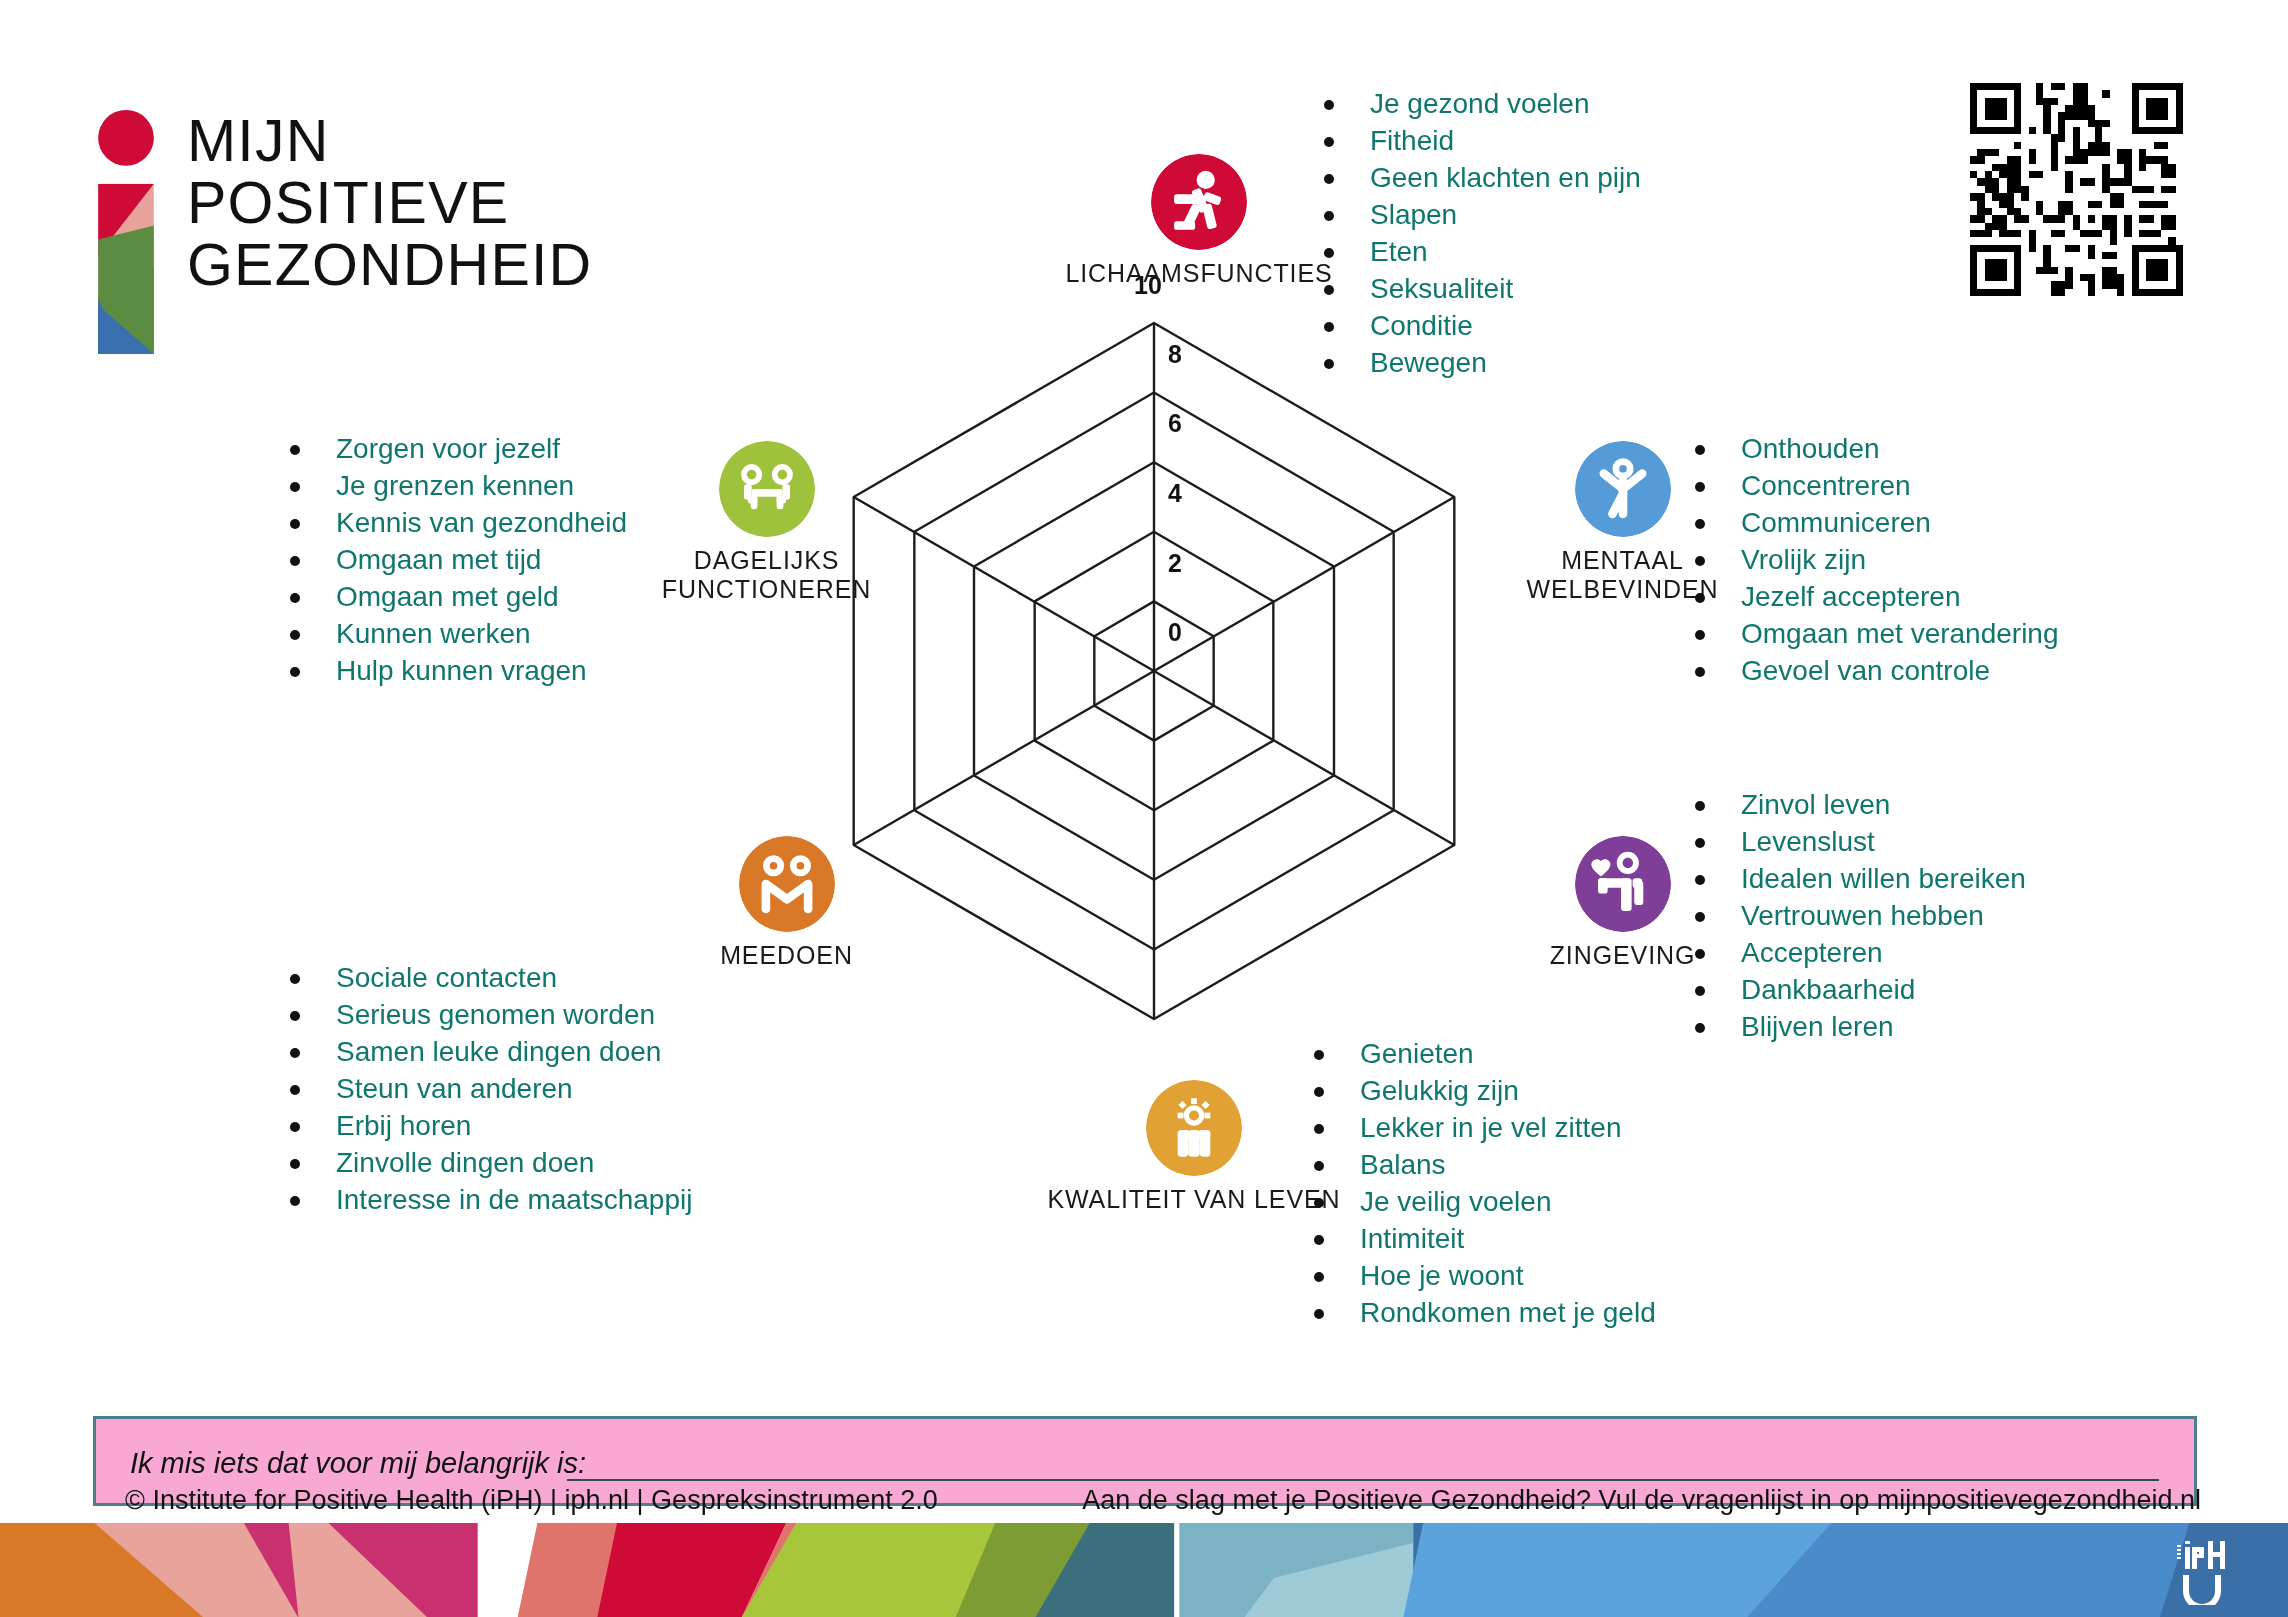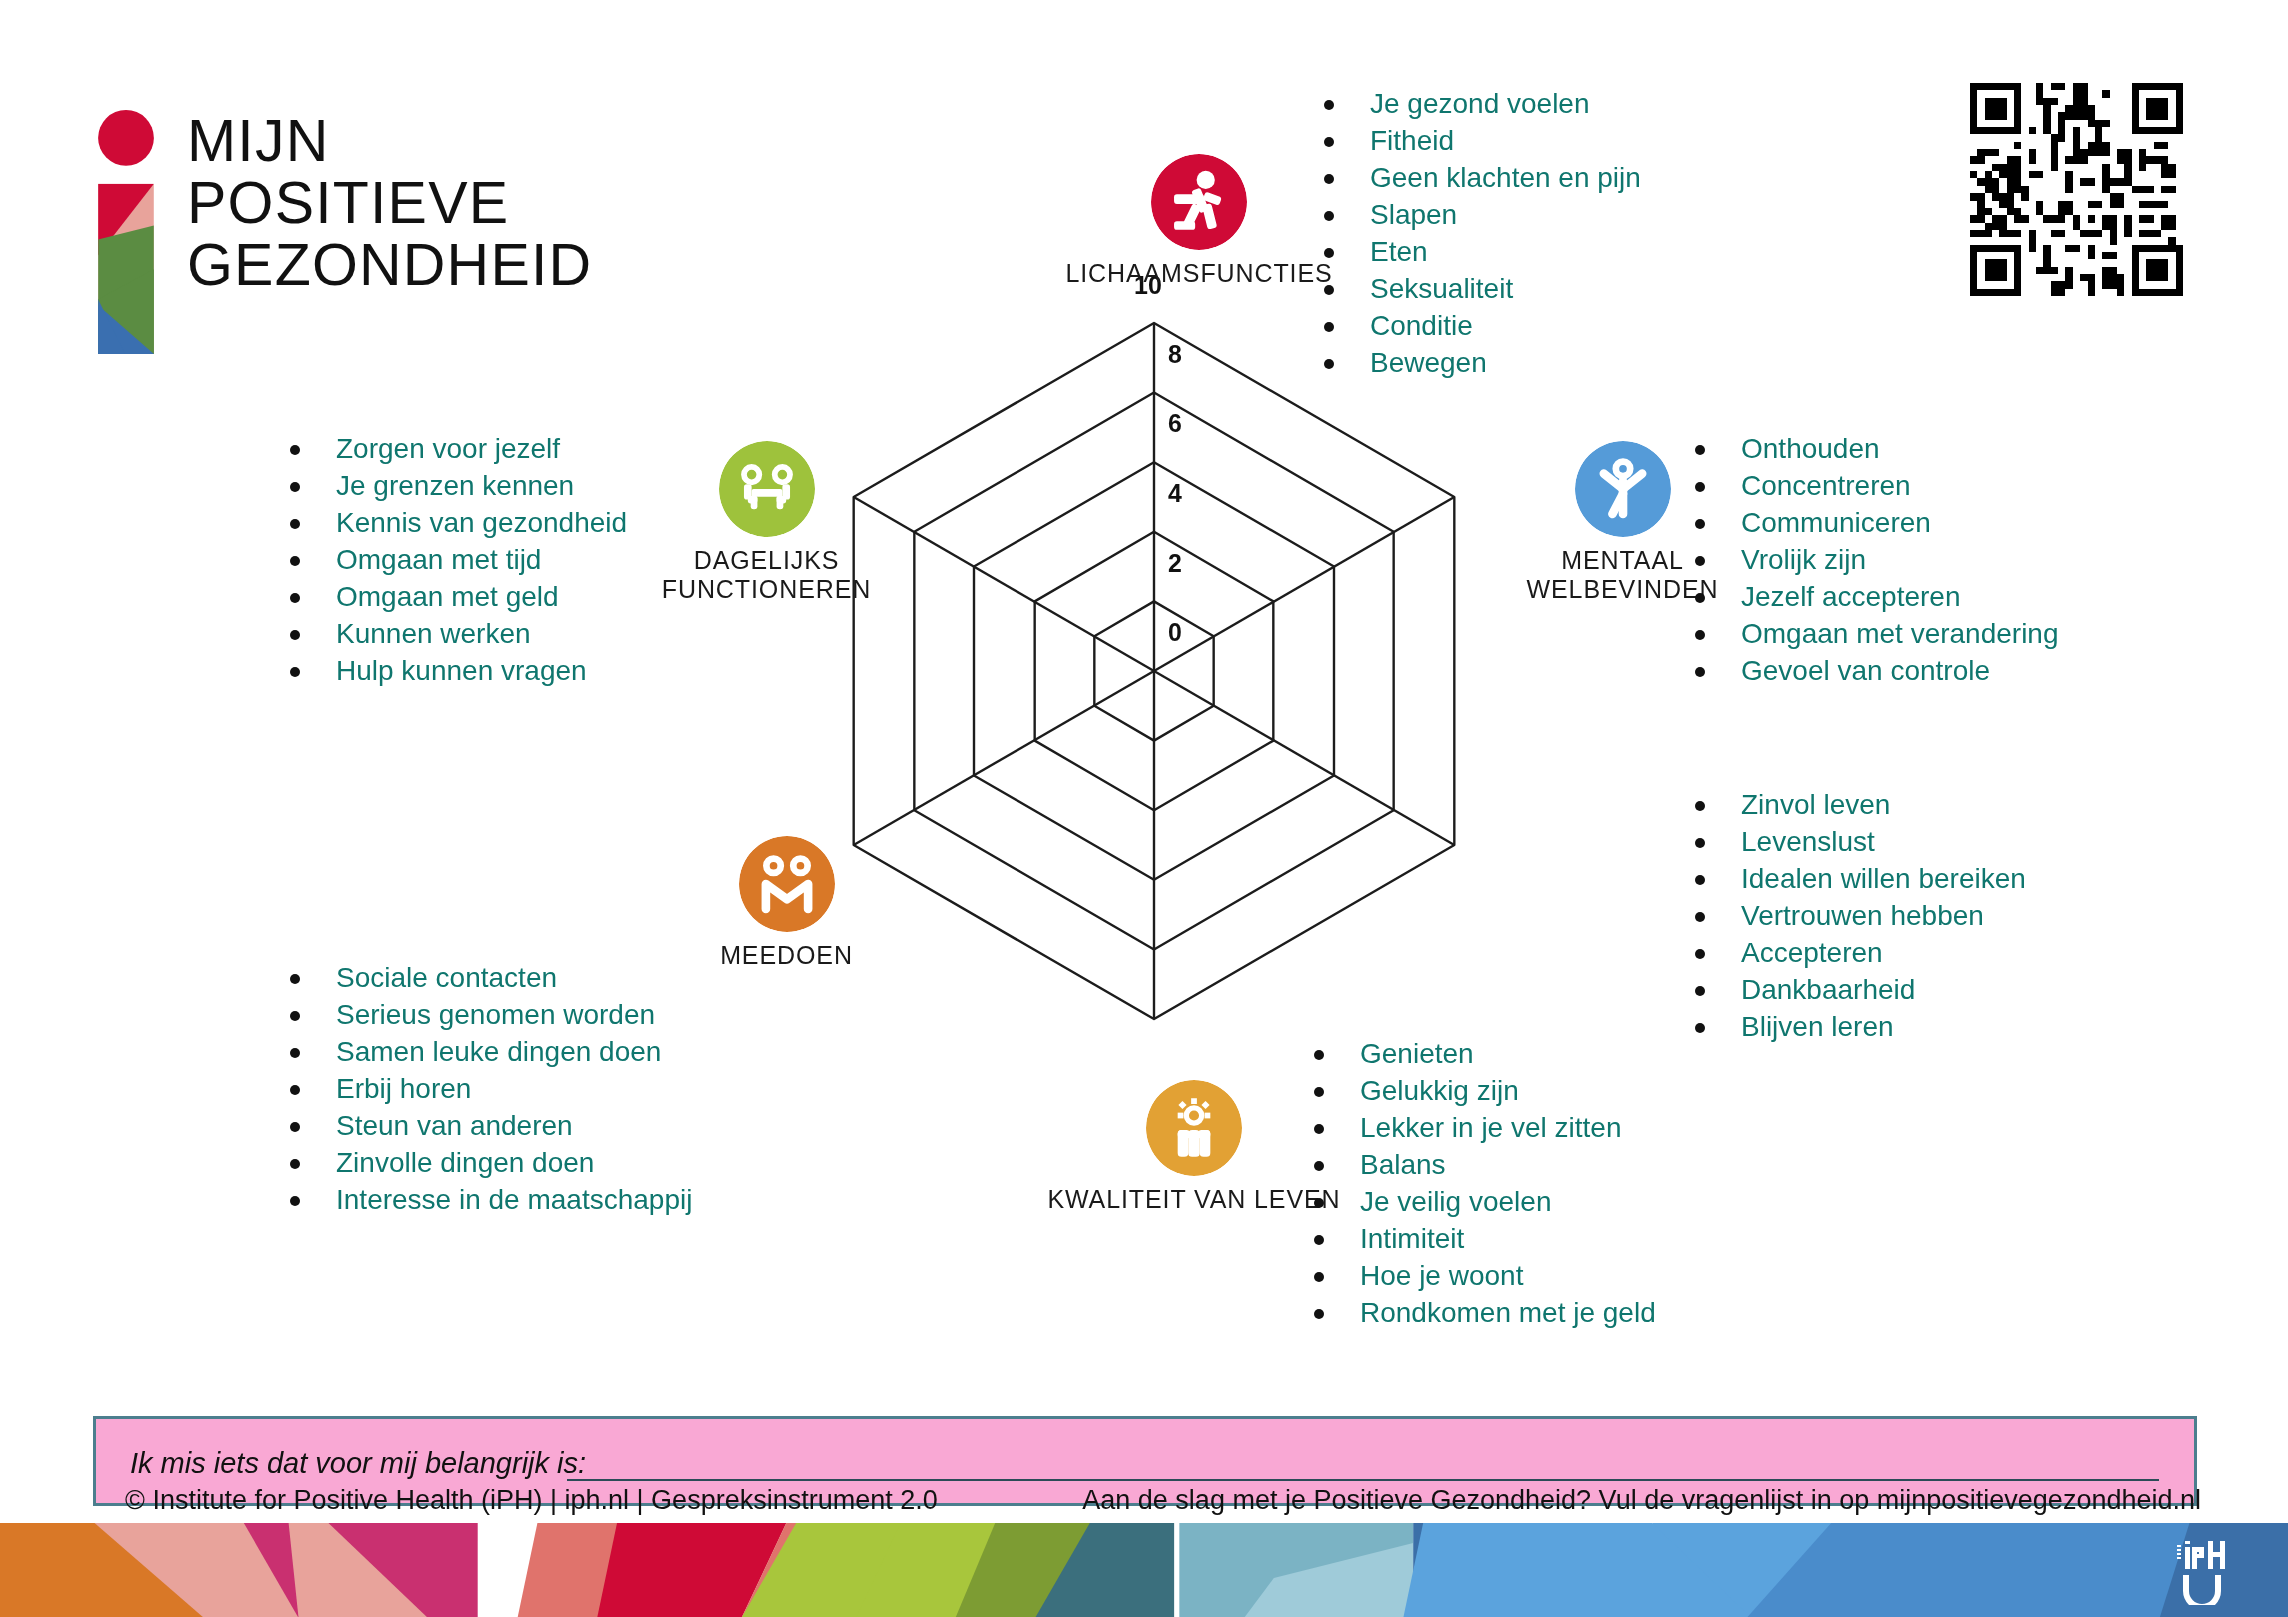--- a/index.html
+++ b/index.html
@@ -332,20 +332,36 @@
         <path d="M50 42 L50 76"></path>
         <path d="M50 50 L30 34"></path>
         <path d="M50 50 L70 34"></path>
         <path d="M50 55 L39 76"></path>
       </g>
     </svg>
     <div class="node-label">MENTAAL
 WELBEVINDEN</div>
   </div>
 
+  <div class="node" id="node-zingeving">
+    <svg class="node-circle" viewBox="0 0 100 100">
+      <circle cx="50" cy="50" r="50" fill="#7f3f98"></circle>
+      <g fill="#fff">
+        <path d="M27 26 c-4,-4 -10,-1 -10,4 c0,5 10,12 10,12 c0,0 10,-7 10,-12 c0,-5 -6,-8 -10,-4 z"></path>
+        <circle cx="55" cy="28" r="8.5" fill="none" stroke="#fff" stroke-width="6"></circle>
+        <rect x="24" y="44" width="34" height="10" rx="3"></rect>
+        <rect x="24" y="44" width="10" height="16" rx="3"></rect>
+        <rect x="48" y="44" width="11" height="34" rx="3"></rect>
+        <rect x="60" y="44" width="10" height="10" rx="3"></rect>
+        <path d="M62 48 h9 v22 h-9 z"></path>
+        <rect x="62" y="48" width="9" height="24" rx="3"></rect>
+      </g>
+    </svg>
+    <div class="node-label">ZINGEVING</div>
+  </div>
 
   <div class="node" id="node-kwaliteit">
     <svg class="node-circle" viewBox="0 0 100 100">
       <circle cx="50" cy="50" r="50" fill="#e2a134"></circle>
       <g fill="#fff">
         <circle cx="50" cy="37" r="8" fill="none" stroke="#fff" stroke-width="5.5"></circle>
         <rect x="47" y="19" width="6" height="6"></rect>
         <rect x="33" y="34" width="6" height="6"></rect>
         <rect x="61" y="34" width="6" height="6"></rect>
         <rect x="35" y="23" width="6" height="6" transform="rotate(45 38 26)"></rect>
@@ -430,22 +446,22 @@
     <li>Je veilig voelen</li>
     <li>Intimiteit</li>
     <li>Hoe je woont</li>
     <li>Rondkomen met je geld</li>
   </ul>
 
   <ul class="blist" id="list-meedoen">
     <li>Sociale contacten</li>
     <li>Serieus genomen worden</li>
     <li>Samen leuke dingen doen</li>
+    <li>Steun van anderen</li>
     <li>Erbij horen</li>
-    <li>Steun van anderen</li>
     <li>Zinvolle dingen doen</li>
     <li>Interesse in de maatschappij</li>
   </ul>
 
   <ul class="blist" id="list-dagelijks">
     <li>Zorgen voor jezelf</li>
     <li>Je grenzen kennen</li>
     <li>Kennis van gezondheid</li>
     <li>Omgaan met tijd</li>
     <li>Omgaan met geld</li>

